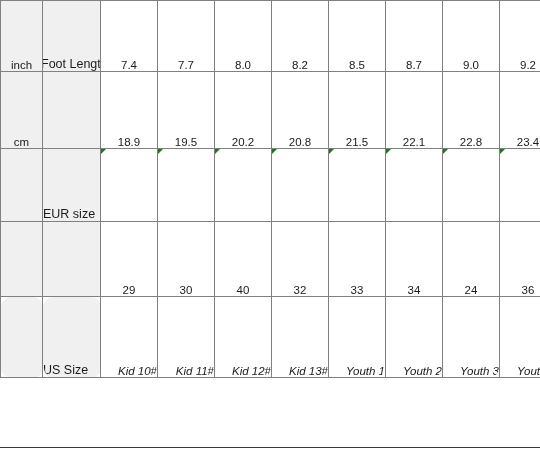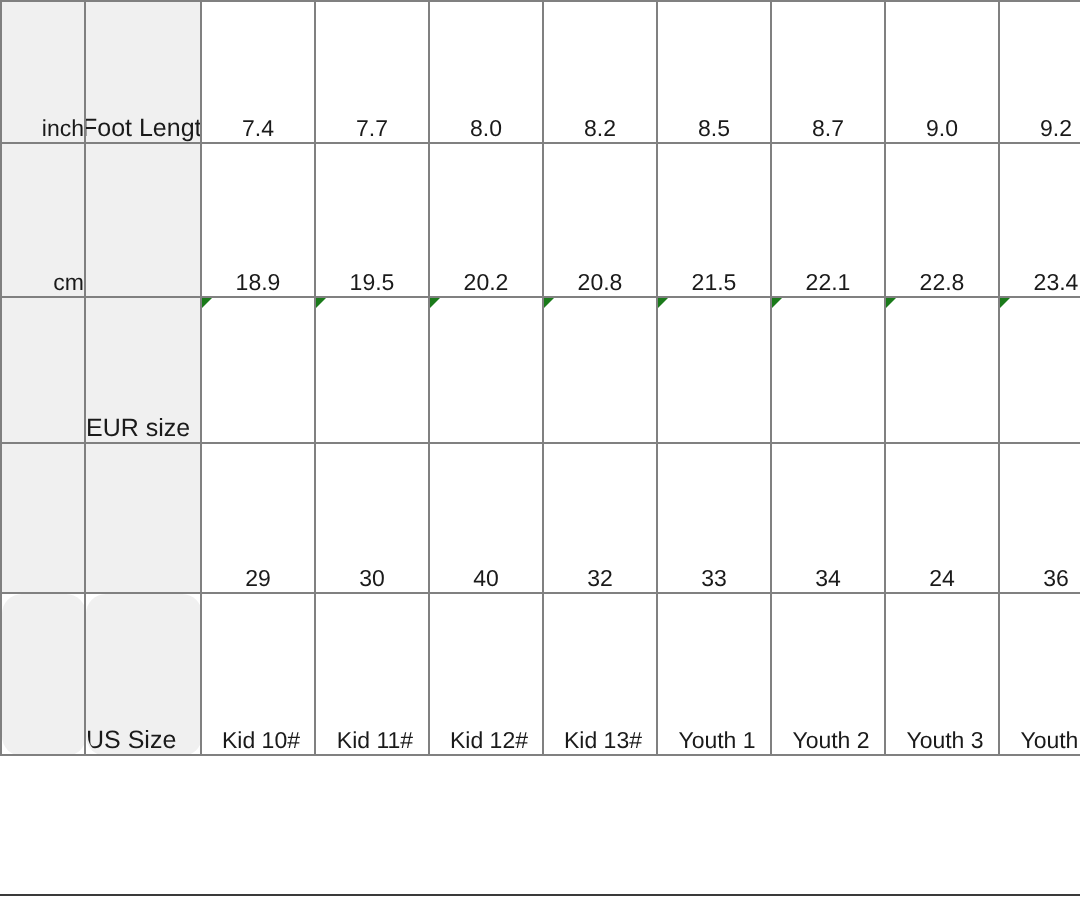--- a/index.html
+++ b/index.html
@@ -45,21 +45,21 @@
   
   col.c-unit   { width: 42px; }
   col.c-label  { width: 58px; }
   col.c-data   { width: 57px; }
 
   
   td.unit-cell,
   td.label-cell {
     background: #f0f0f0;
     vertical-align: middle;
-    text-align: right;
+    text-align: center;
     color: #1a1a1a;
   }
   td.unit-cell { font-size: 11.5px; }
   td.label-cell {
     font-size: 12.5px;
     text-align: left;
     padding-left: 2px;
   }
   td.label-cell.clipped {
     padding-left: 0;
@@ -69,22 +69,23 @@
   
   td.data-cell {
     background: #ffffff;
     text-align: center;
     vertical-align: bottom;
     padding-bottom: 1px;
     position: relative;
     margin-top: 30px;
   }
   td.data-cell.leftish {
-    text-align: center;
+    text-align: right;
     padding-left: 3px;
+    font-style: italic;
   }
 
   
   td.marked::before {
     content: "";
     position: absolute;
     left: 0;
     top: 0;
     width: 0;
     height: 0;

